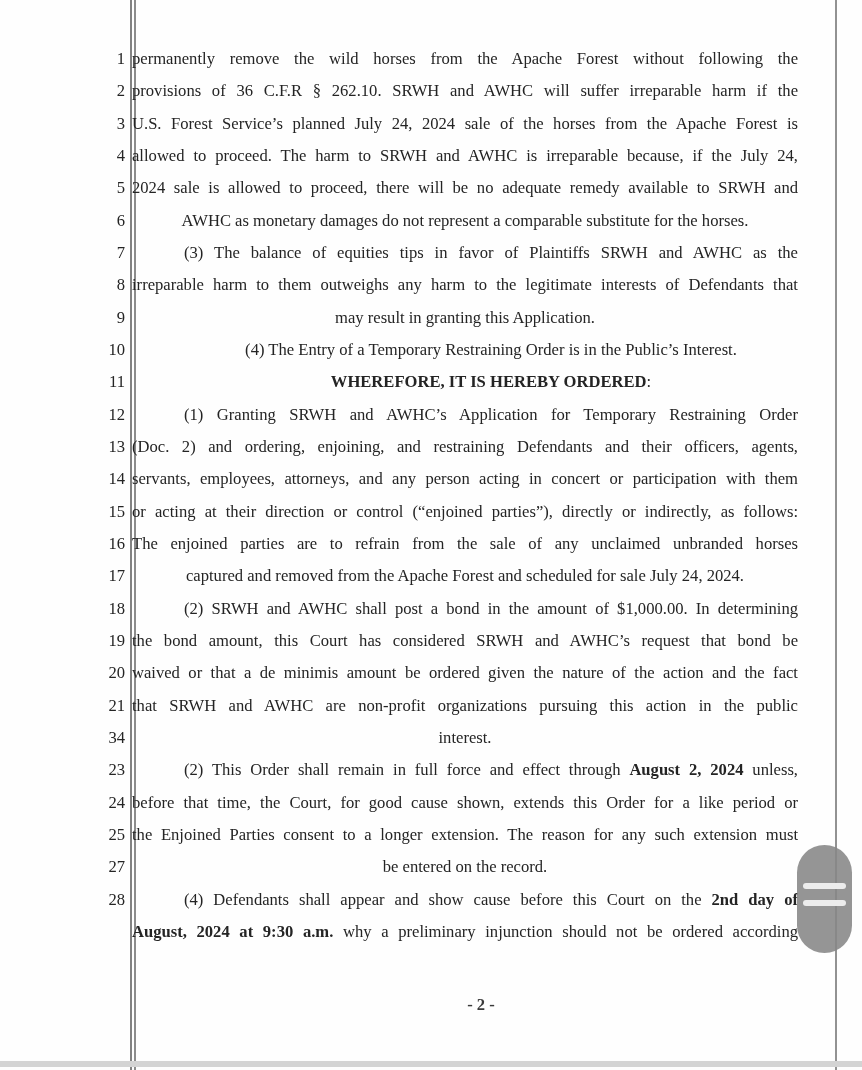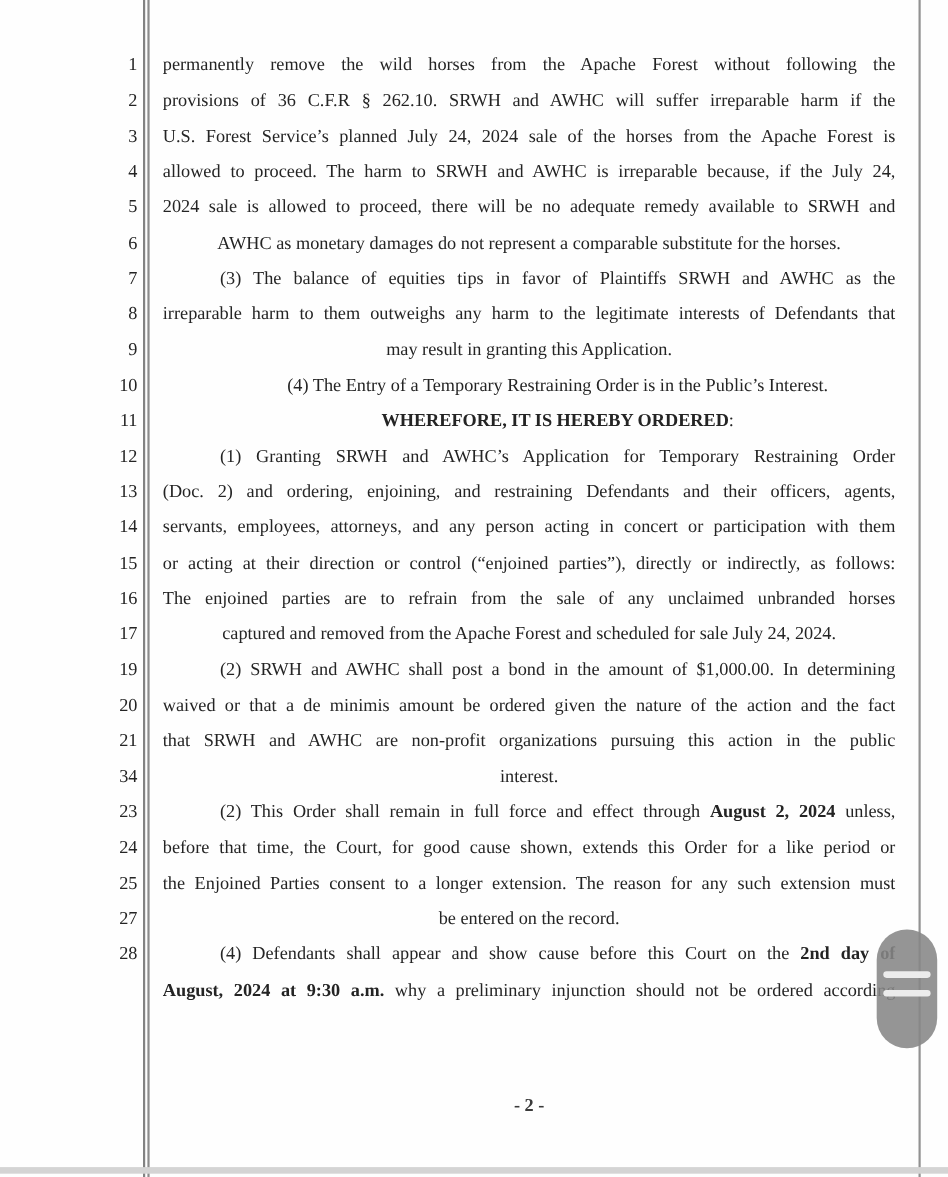--- a/index.html
+++ b/index.html
@@ -52,21 +52,21 @@
     text-align: right;
     font-size: 16.6px;
   }
   .num {
     height: 32.33px;
     line-height: 32.33px;
   }
   
   .body-text {
     position: absolute;
-    left: 148px;
+    left: 132px;
     top: 43px;
     width: 666px;
     font-size: 16.6px;
   }
   .line {
     height: 32.33px;
     line-height: 32.33px;
     white-space: normal;
     overflow: hidden;
     text-align: center;
@@ -133,20 +133,21 @@
       <div class="num">8</div>
       <div class="num">9</div>
       <div class="num">10</div>
       <div class="num">11</div>
       <div class="num">12</div>
       <div class="num">13</div>
       <div class="num">14</div>
       <div class="num">15</div>
       <div class="num">16</div>
       <div class="num">17</div>
+      <div class="num">18</div>
       <div class="num">19</div>
       <div class="num">20</div>
       <div class="num">21</div>
       <div class="num">34</div>
       <div class="num">23</div>
       <div class="num">24</div>
       <div class="num">25</div>
       <div class="num">27</div>
       <div class="num">28</div>
     </div>
@@ -163,20 +164,21 @@
       <div class="line"><span>may result in granting this Application.</span></div>
       <div class="line indent"><span>(4) The Entry of a Temporary Restraining Order is in the Public’s Interest.</span></div>
       <div class="line indent"><span class="b">WHEREFORE, IT IS HEREBY ORDERED</span><span>:</span></div>
       <div class="line indent j"><span>(1) Granting SRWH and AWHC’s Application for Temporary Restraining Order</span></div>
       <div class="line j"><span>(Doc. 2) and ordering, enjoining, and restraining Defendants and their officers, agents,</span></div>
       <div class="line j"><span>servants, employees, attorneys, and any person acting in concert or participation with them</span></div>
       <div class="line j"><span>or acting at their direction or control (“enjoined parties”), directly or indirectly, as follows:</span></div>
       <div class="line j"><span>The enjoined parties are to refrain from the sale of any unclaimed unbranded horses</span></div>
       <div class="line"><span>captured and removed from the Apache Forest and scheduled for sale July 24, 2024.</span></div>
       <div class="line indent j"><span>(2) SRWH and AWHC shall post a bond in the amount of $1,000.00. In determining</span></div>
+      <div class="line j"><span>the bond amount, this Court has considered SRWH and AWHC’s request that bond be</span></div>
       <div class="line j"><span>waived or that a de minimis amount be ordered given the nature of the action and the fact</span></div>
       <div class="line j"><span>that SRWH and AWHC are non-profit organizations pursuing this action in the public</span></div>
       <div class="line"><span>interest.</span></div>
       <div class="line indent j"><span>(2) This Order shall remain in full force and effect through </span><span class="b">August 2, 2024</span><span> unless,</span></div>
       <div class="line j"><span>before that time, the Court, for good cause shown, extends this Order for a like period or</span></div>
       <div class="line j"><span>the Enjoined Parties consent to a longer extension. The reason for any such extension must</span></div>
       <div class="line"><span>be entered on the record.</span></div>
       <div class="line indent j"><span>(4) Defendants shall appear and show cause before this Court on the </span><span class="b">2nd day of</span></div>
       <div class="line j"><span class="b">August, 2024 at 9:30 a.m.</span><span> why a preliminary injunction should not be ordered according</span></div>
     </div>

